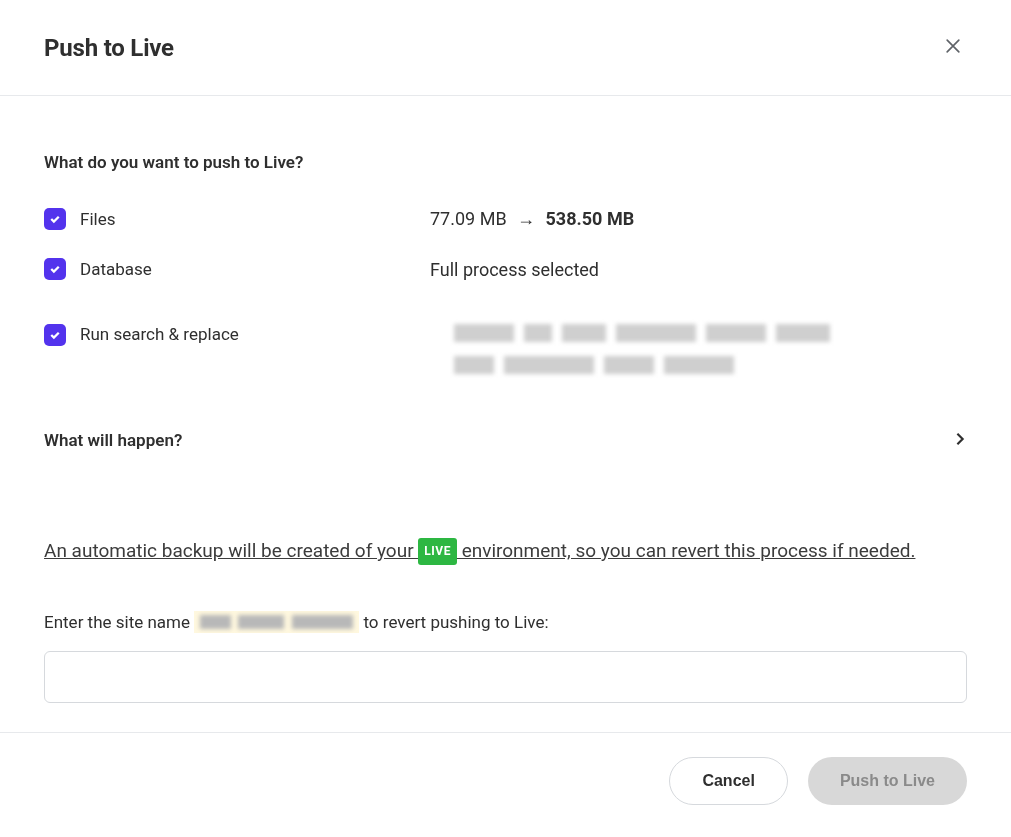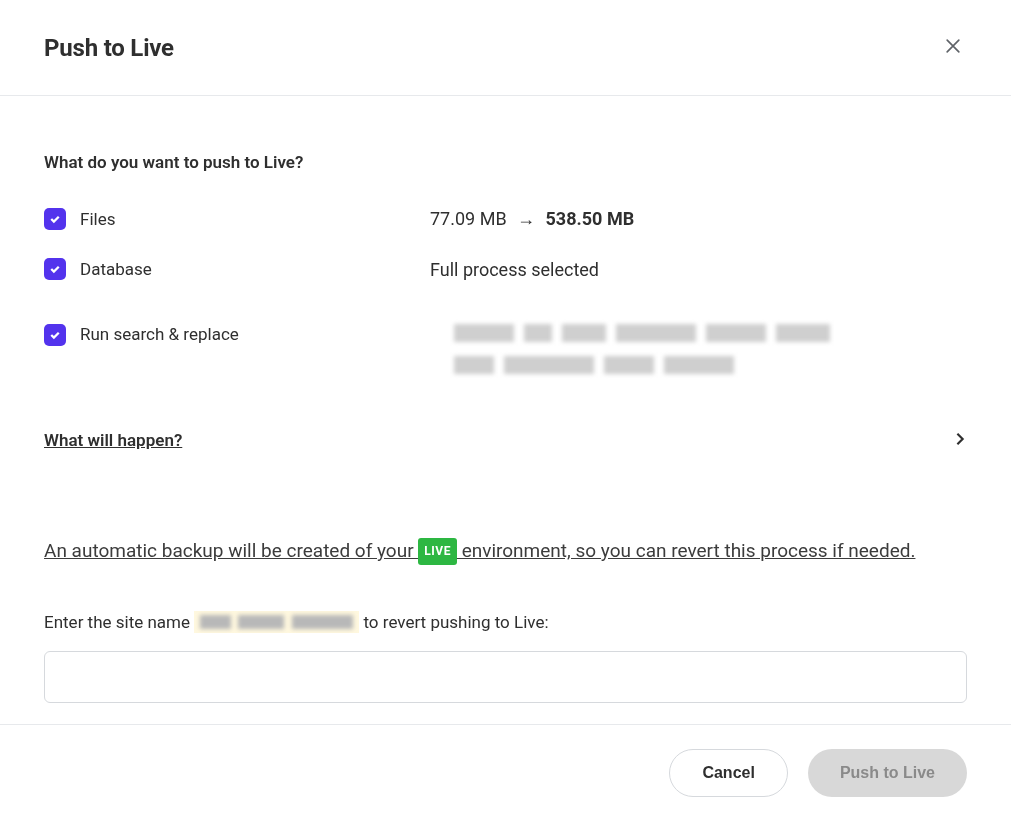--- a/index.html
+++ b/index.html
@@ -103,21 +103,20 @@
       display: flex;
       align-items: center;
       justify-content: space-between;
       margin-top: 56px;
       cursor: pointer;
     }
     .expand-label {
       font-size: 17px;
       font-weight: 600;
       color: #2f2f2f;
-      text-decoration: underline;
     }
     .chevron svg { width: 14px; height: 14px; stroke: #2f2f2f; stroke-width: 2.5; fill:none; }
 
     .backup-note {
       margin-top: 84px;
       font-size: 19px;
       color: #3c3c3c;
       line-height: 1.75;
       text-decoration: underline;
     }
@@ -158,21 +157,21 @@
       margin-top: 18px;
       border: 1px solid #d6d9dd;
       border-radius: 6px;
       padding: 0 14px;
       font-size: 16px;
     }
 
     .footer {
       position: absolute;
       left:0; right:0;
-      bottom: 16px;
+      bottom: 8px;
       border-top: 1px solid #e7e9ec;
       padding: 24px 44px;
       display: flex;
       justify-content: flex-end;
       gap: 20px;
       background:#fff;
       margin-top:6px;
     }
     .btn {
       border-radius: 999px;

